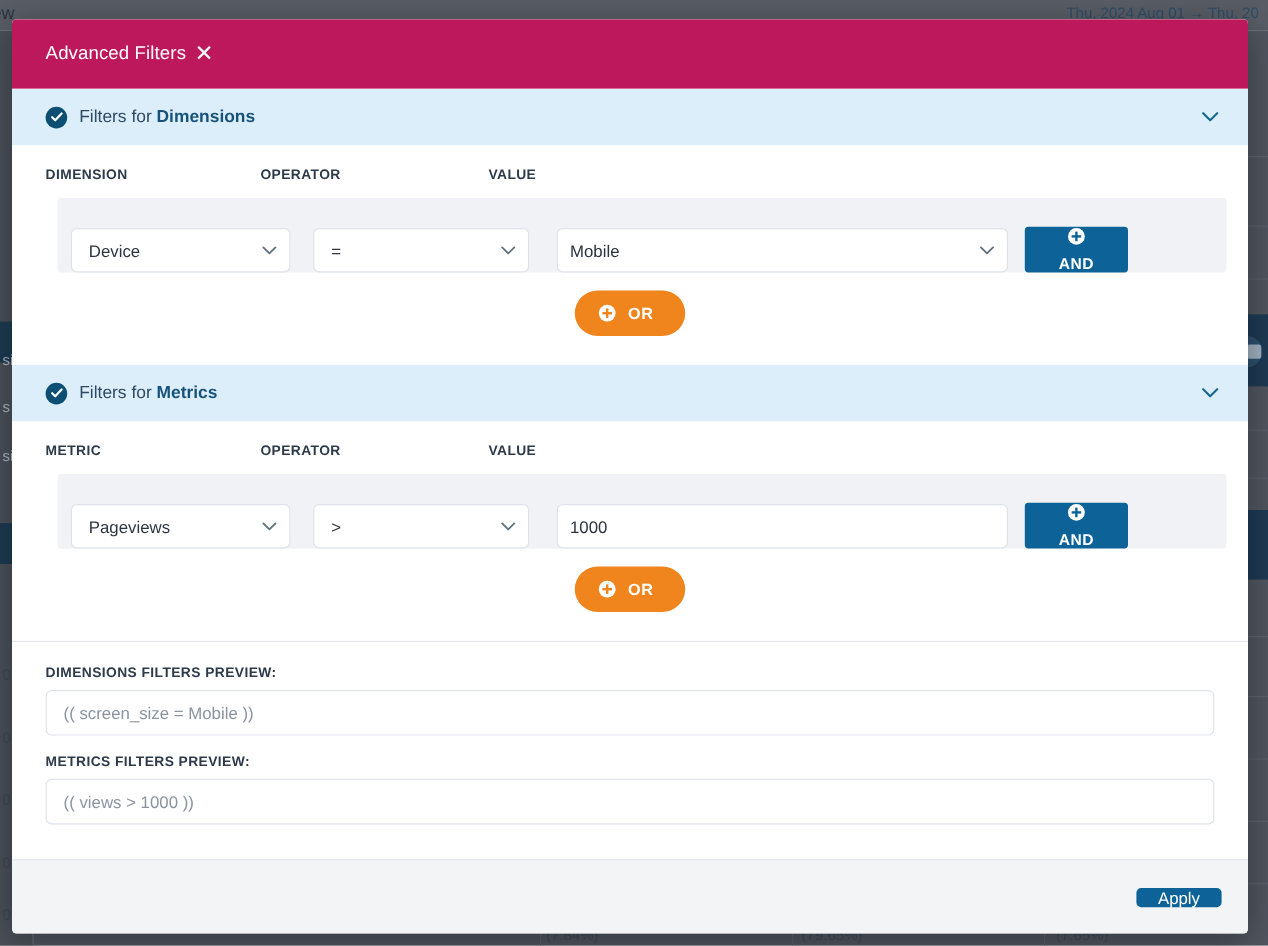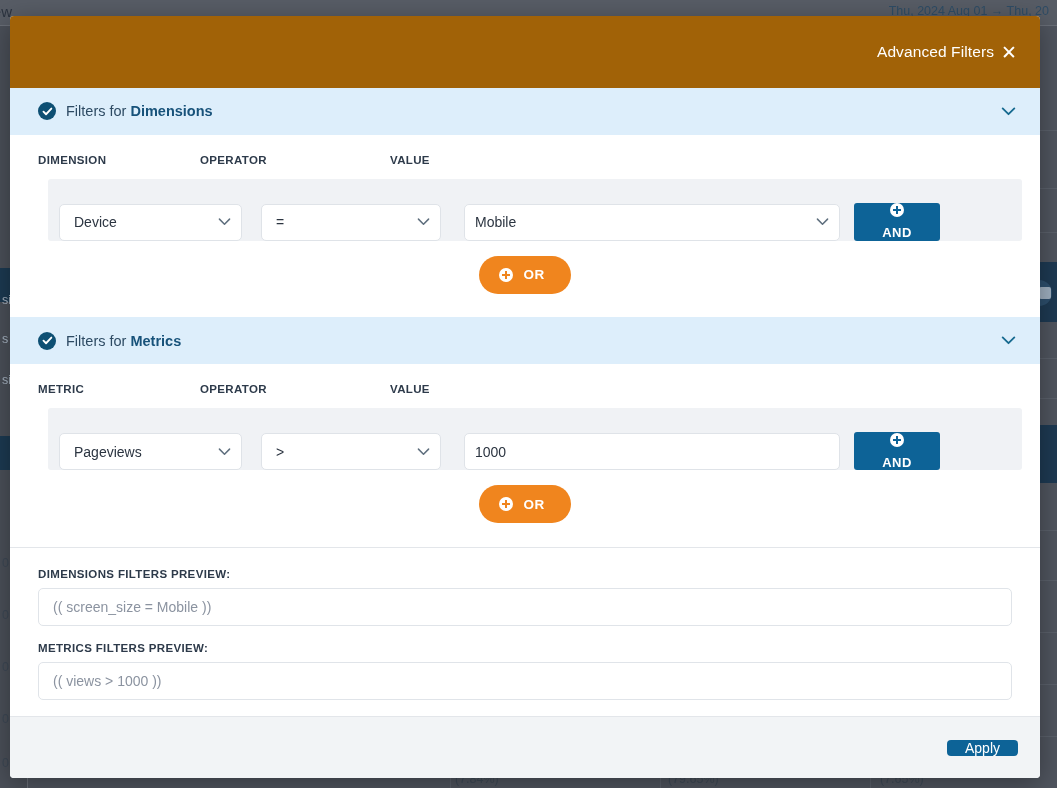--- a/index.html
+++ b/index.html
@@ -78,25 +78,25 @@
     border-radius: 4px;
     box-shadow: 0 6px 28px rgba(0,0,0,0.35);
     overflow: hidden;
     display: flex;
     flex-direction: column;
   }
 
   
   .modal-header {
     flex: 0 0 auto;
-    height: 72px;
-    background: #a16207;
-    display: flex;
-    align-items: center;
-    justify-content: flex-end;
+    height: 58px;
+    background: #be185d;
+    display: flex;
+    align-items: center;
+    justify-content: flex-start;
     padding: 0 16px 0 28px;
   }
   .modal-title {
     color: #ffffff;
     font-size: 15.5px;
     font-weight: 400;
     letter-spacing: 0.1px;
   }
   .close-btn {
     width: 30px; height: 30px;
@@ -156,21 +156,21 @@
     margin-top: 14px;
     height: 22px;
     align-items: center;
   }
   .col-lab {
     font-size: 11.5px;
     font-weight: 700;
     color: #2d3a4a;
     letter-spacing: 0.35px;
   }
-  .w-dim   { width: 162px; }
+  .w-dim   { width: 179px; }
   .w-op    { width: 190px; }
   .w-val   { width: 390px; }
 
   
   .filter-row {
     margin: 8px 18px 0 38px;
     background: #f0f2f5;
     border-radius: 3px;
     height: 62px;
     display: flex;

